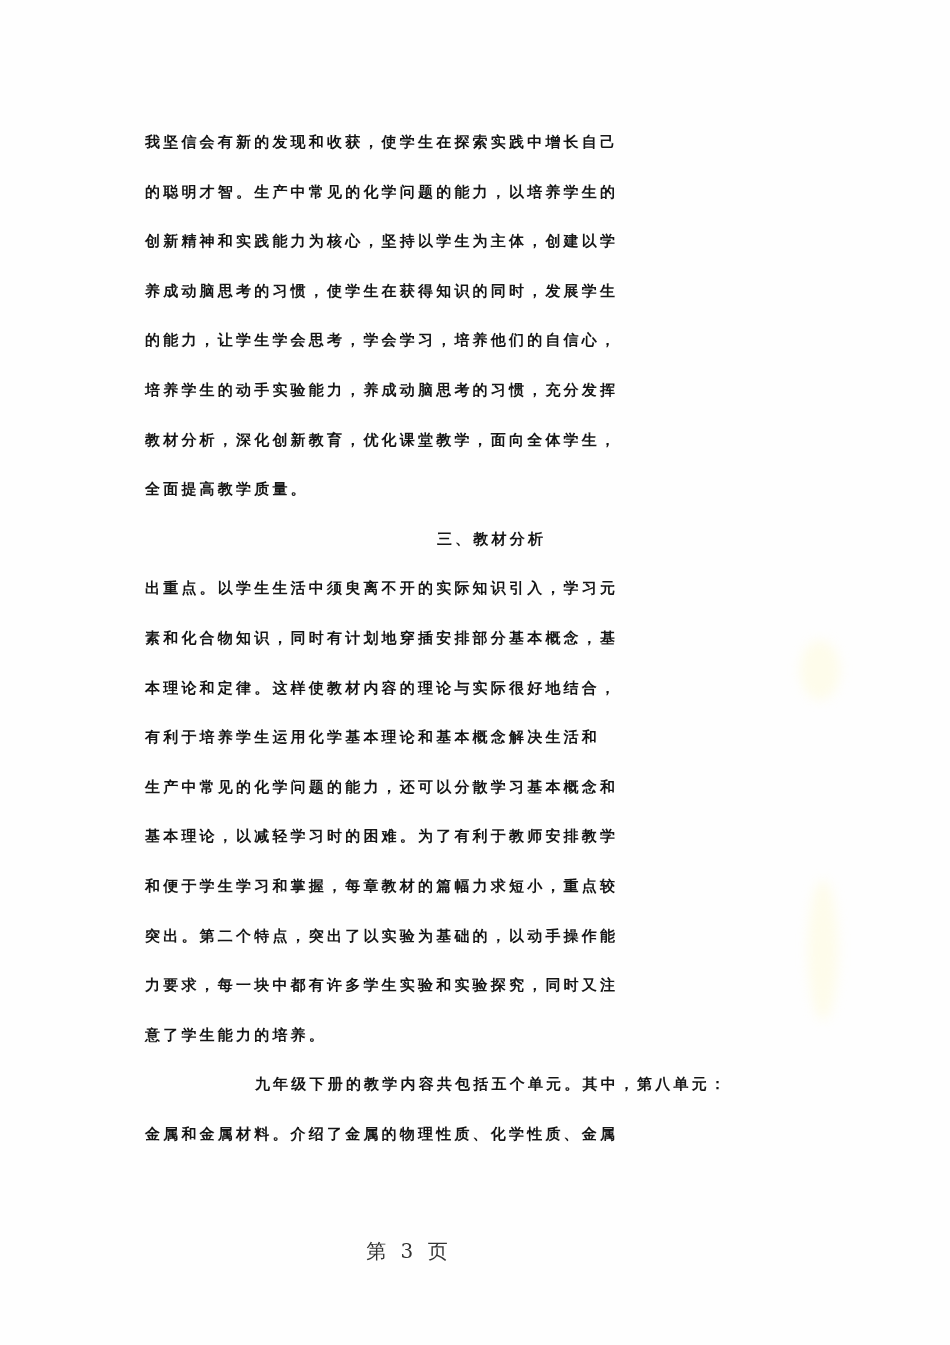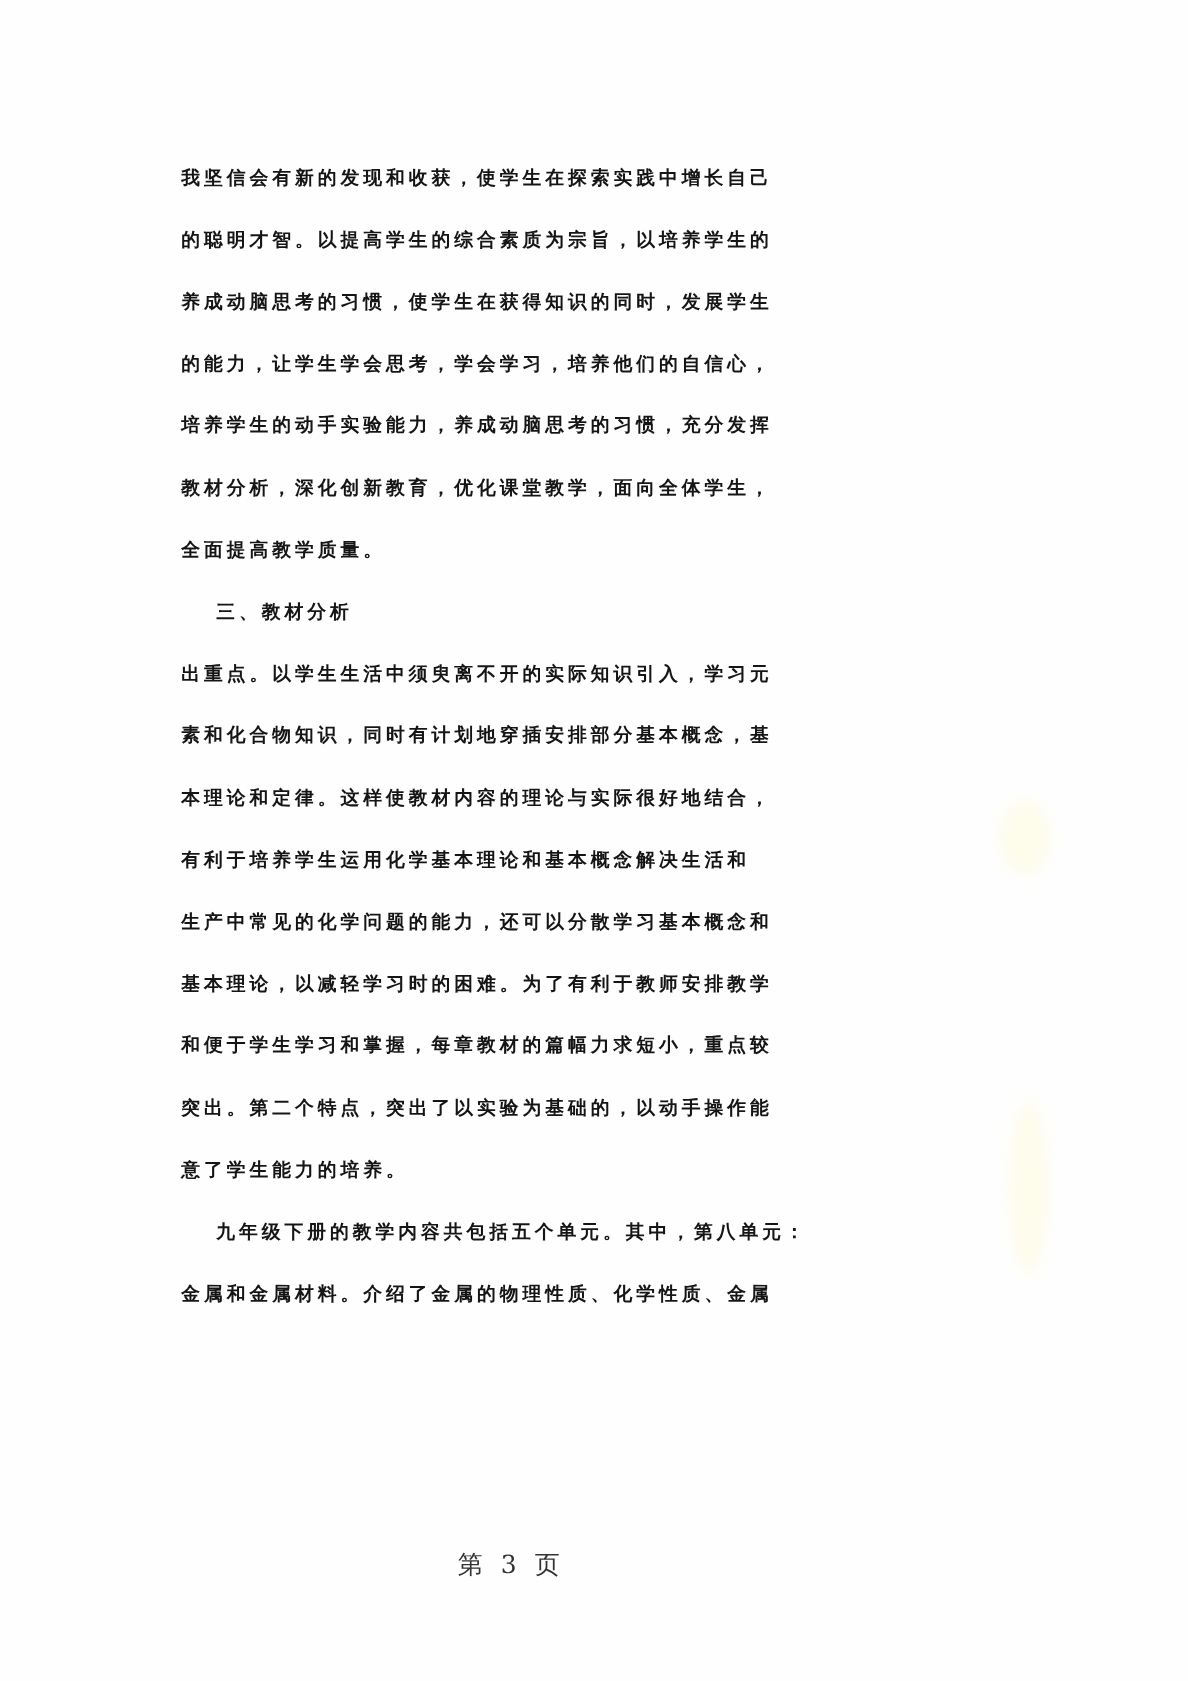--- a/index.html
+++ b/index.html
@@ -7,50 +7,52 @@
     width:950px; height:1345px; background:#ffffff; position:relative; overflow:hidden;
     font-family: "DejaVu Serif", "Liberation Serif", serif;
     color:#111;
   }
   .page { position:absolute; left:0; top:0; width:950px; height:1345px; background:#fefefe; }
   .body-text { position:absolute; left:145px; top:118px; width:665px; }
   .line {
     height:49.6px; line-height:49.6px; font-size:15px; font-weight:bold;
     white-space:nowrap; letter-spacing:3.2px; color:#151515;
   }
-  .indent { padding-left:28px; }
+  .indent { padding-left:28px;text-align:center; }
   .footer {
     position:absolute; left:0; width:818px; top:1238px; text-align:center;
     font-size:20px; color:#333; letter-spacing:4px;
   }
   .stain { position:absolute; border-radius:50%; background:rgba(255,250,200,0.35); filter:blur(6px); }
 </style>
 </head>
 <body>
 
 <div class="page">
   <div class="stain" style="left:800px;top:640px;width:40px;height:60px;"></div>
   <div class="stain" style="left:808px;top:880px;width:30px;height:140px;"></div>
 
   <div class="body-text">
     <div class="line">我坚信会有新的发现和收获，使学生在探索实践中增长自己</div>
-    <div class="line">的聪明才智。以提高学生的综合素质为宗旨，以培养学生的</div>
+    <div class="line">的聪明才智。生产中常见的化学问题的能力，以培养学生的</div>
+    <div class="line">创新精神和实践能力为核心，坚持以学生为主体，创建以学</div>
     <div class="line">养成动脑思考的习惯，使学生在获得知识的同时，发展学生</div>
     <div class="line">的能力，让学生学会思考，学会学习，培养他们的自信心，</div>
     <div class="line">培养学生的动手实验能力，养成动脑思考的习惯，充分发挥</div>
     <div class="line">教材分析，深化创新教育，优化课堂教学，面向全体学生，</div>
     <div class="line">全面提高教学质量。</div>
     <div class="line indent">三、教材分析</div>
     <div class="line">出重点。以学生生活中须臾离不开的实际知识引入，学习元</div>
     <div class="line">素和化合物知识，同时有计划地穿插安排部分基本概念，基</div>
     <div class="line">本理论和定律。这样使教材内容的理论与实际很好地结合，</div>
     <div class="line">有利于培养学生运用化学基本理论和基本概念解决生活和</div>
     <div class="line">生产中常见的化学问题的能力，还可以分散学习基本概念和</div>
     <div class="line">基本理论，以减轻学习时的困难。为了有利于教师安排教学</div>
     <div class="line">和便于学生学习和掌握，每章教材的篇幅力求短小，重点较</div>
     <div class="line">突出。第二个特点，突出了以实验为基础的，以动手操作能</div>
+    <div class="line">力要求，每一块中都有许多学生实验和实验探究，同时又注</div>
     <div class="line">意了学生能力的培养。</div>
     <div class="line indent">九年级下册的教学内容共包括五个单元。其中，第八单元：</div>
     <div class="line">金属和金属材料。介绍了金属的物理性质、化学性质、金属</div>
   </div>
 
   <div class="footer">第 3 页</div>
 </div>
 
 </body></html>

